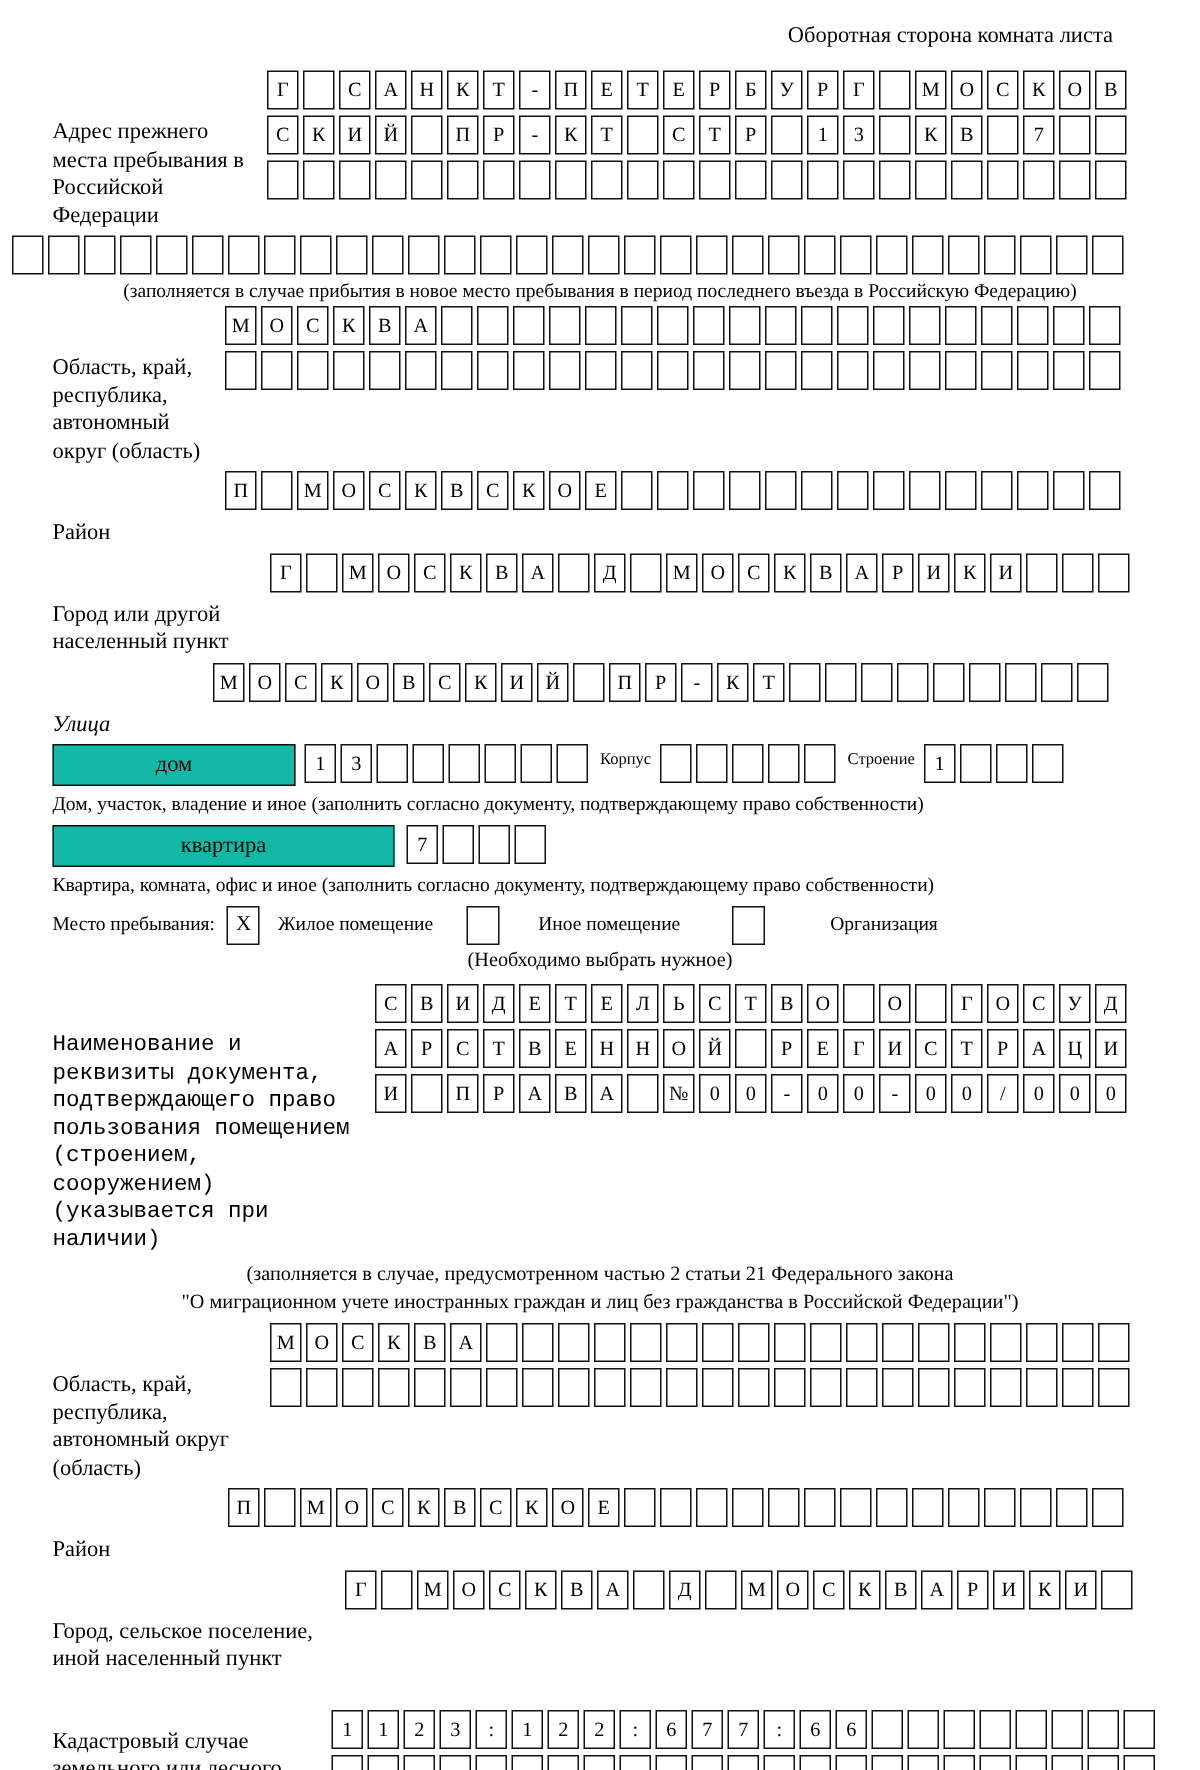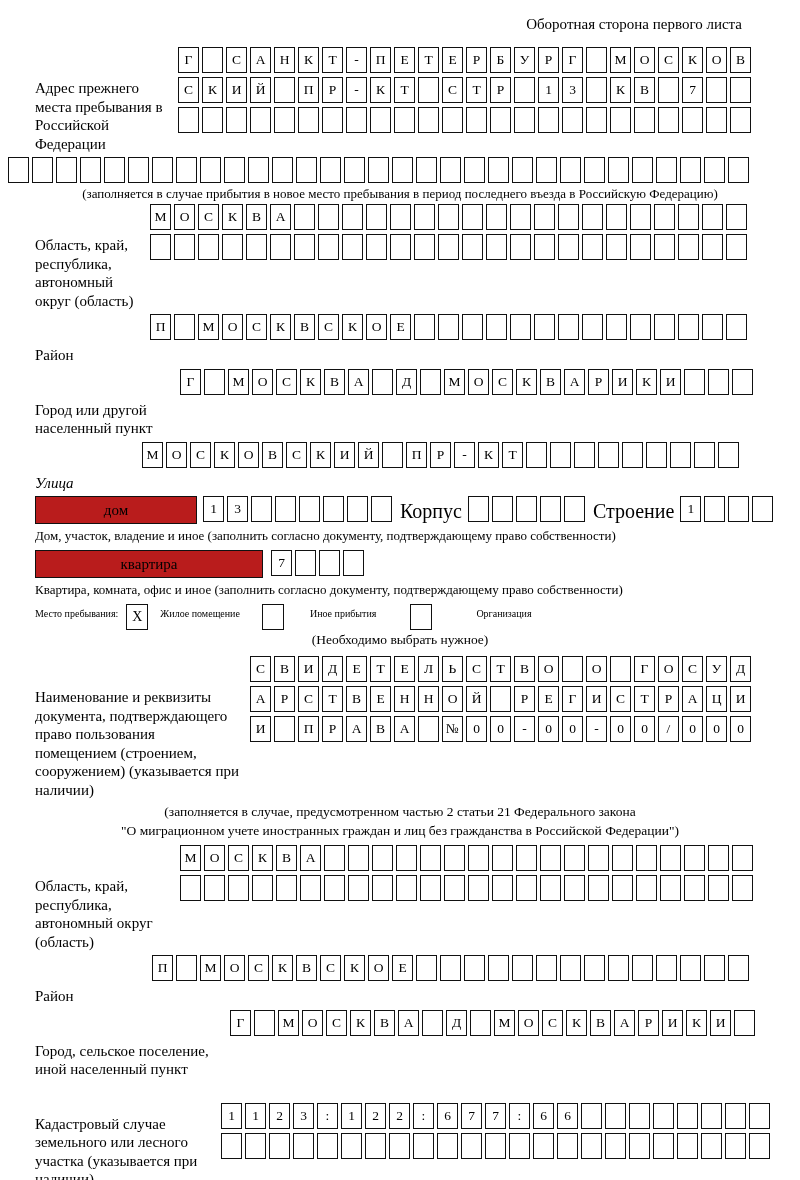--- a/index.html
+++ b/index.html
@@ -17,49 +17,49 @@
   .cell{
     flex:0 0 21px;width:21px;height:26px;box-sizing:border-box;
     border:1.7px solid #111;display:flex;align-items:center;justify-content:center;
     font-size:13.5px;background:#fff;
   }
   .fullrow{margin:4px 0 0 8px;}
   .caption{font-size:13px;line-height:16px;margin:3px 0 2px 0;}
   .center{text-align:center;}
   .section-title{font-weight:bold;text-align:center;font-size:15.5px;margin:8px 0 6px 0;}
   .widebox{
-    box-sizing:border-box;border:1.7px solid #111;height:28px;background:#b91c1c;
+    box-sizing:border-box;border:1.7px solid #111;height:28px;background:#14b8a6;
     display:flex;align-items:center;justify-content:center;font-size:15px;flex:0 0 auto;
   }
-  .inline-label{font-size:20px;padding:4px 6px 0 8px;white-space:nowrap;}
+  .inline-label{font-size:11px;padding:4px 6px 0 8px;white-space:nowrap;}
   .checkbox{
     flex:0 0 22px;width:22px;height:26px;box-sizing:border-box;border:1.7px solid #111;
     display:flex;align-items:center;justify-content:center;font-size:14px;background:#fff;
   }
   .stayrow{display:flex;align-items:flex-start;margin-left:35px;margin-bottom:2px;}
-  .stayrow .opt{font-size:10px;padding:4px 0 0 0;}
+  .stayrow .opt{font-size:13px;padding:4px 0 0 0;}
   .note{font-size:13.5px;text-align:center;margin:0 0 8px 0;}
-  .doc-label{width:205px;}
+  .doc-label{width:205px;font-family:Liberation Mono, monospace;}
   .big-title{font-weight:bold;text-align:center;font-size:15.5px;margin:10px 0 6px 0;}
   .law-cap{font-size:13.5px;line-height:17px;text-align:center;margin:0 30px 6px 30px;}
   .confirm-box{
     box-sizing:border-box;width:360px;height:172px;border:2px solid #111;
     margin:6px 0 6px 395px;background:#fff;
   }
   .confirm-caption{
     width:410px;margin-left:372px;text-align:center;font-size:13.5px;line-height:17.5px;
   }
   .mt20{margin-top:20px;}
 </style>
 </head>
 <body>
 
 <div class="page">
 
-  <div class="header-note">Оборотная сторона первого листа</div>
+  <div class="header-note">Оборотная сторона комната листа</div>
 
   <div class="frow" style="margin-top:14px;">
     <div class="label" style="width:140px;">Адрес прежнего места пребывания в Российской Федерации</div>
     <div class="cellcol" style="margin-left:3px;">
       <div class="cellrow">
           <span class="cell">Г</span>
           <span class="cell"></span>
           <span class="cell">С</span>
           <span class="cell">А</span>
           <span class="cell">Н</span>
@@ -364,21 +364,21 @@
         <span class="cell"></span>
       </div>
   </div>
   <div class="caption" style="margin-left:35px;">Квартира, комната, офис и иное (заполнить согласно документу, подтверждающему право собственности)</div>
 
   <div class="stayrow" style="margin-top:6px;">
     <div class="opt">Место пребывания:</div>
     <div class="checkbox" style="margin-left:8px;">X</div>
     <div class="opt" style="margin-left:12px;">Жилое помещение</div>
     <div class="checkbox" style="margin-left:22px;"></div>
-    <div class="opt" style="margin-left:26px;">Иное прибытия</div>
+    <div class="opt" style="margin-left:26px;">Иное помещение</div>
     <div class="checkbox" style="margin-left:34px;"></div>
     <div class="opt" style="margin-left:44px;">Организация</div>
   </div>
   <div class="note">(Необходимо выбрать нужное)</div>
 
   <div class="frow">
     <div class="label doc-label">Наименование и реквизиты документа, подтверждающего право пользования помещением (строением, сооружением) (указывается при наличии)</div>
     <div class="cellcol" style="margin-left:10px;">
       <div class="cellrow">
           <span class="cell">С</span>

